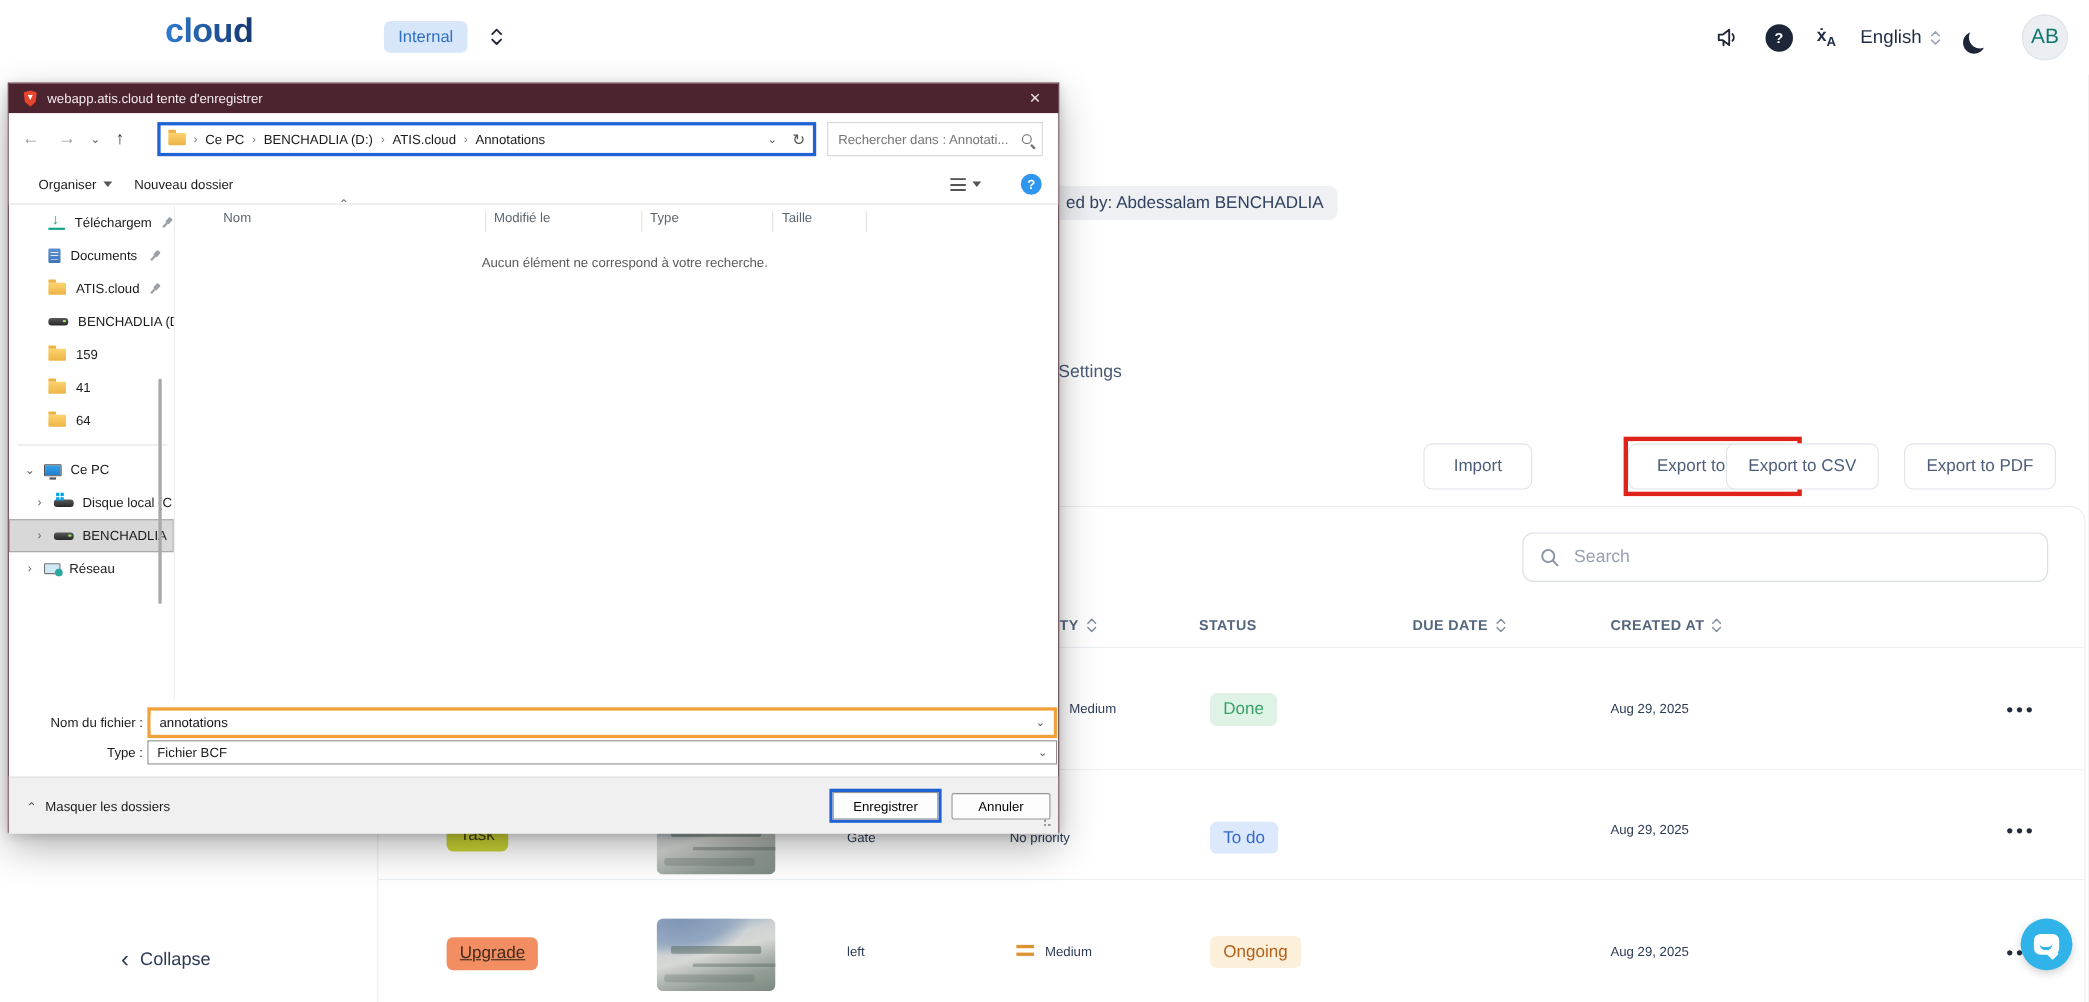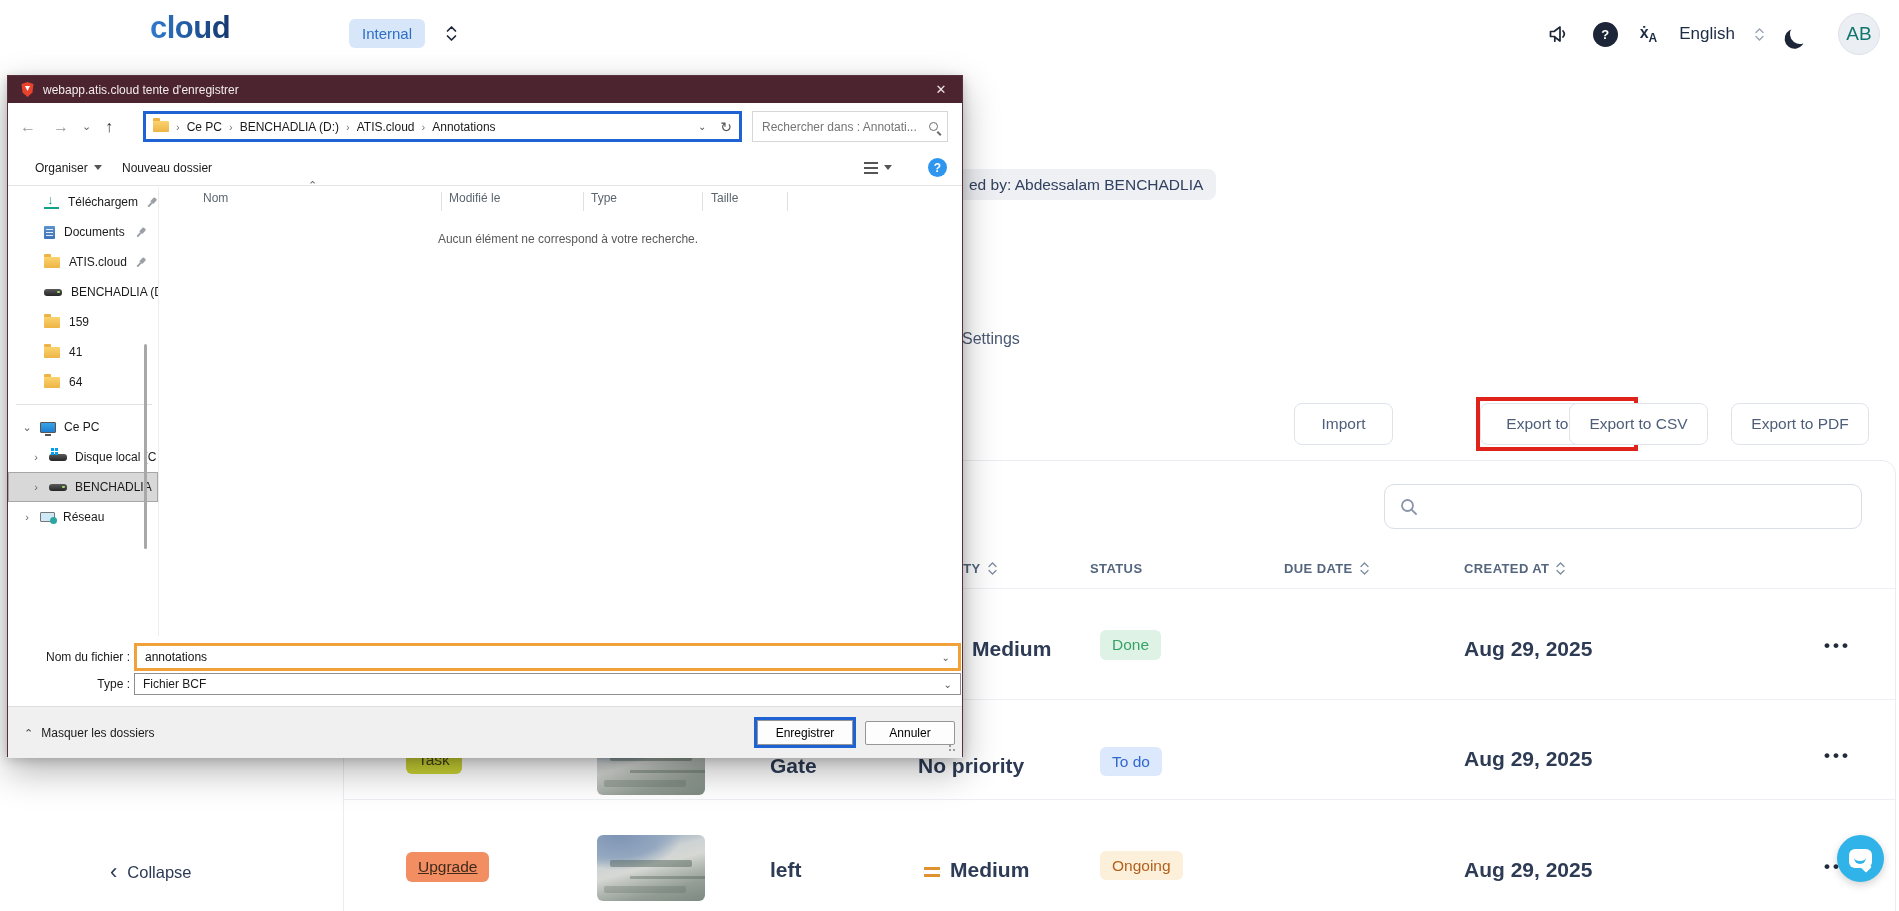--- a/index.html
+++ b/index.html
@@ -13,21 +13,21 @@
   .env-badge { position:absolute; left:349px; top:19px; height:29px; padding:0 13px; background:#d8e6fa; color:#2d6fc6;
                font-size:15px; border-radius:6px; display:flex; align-items:center; }
   .updown { position:absolute; left:445px; top:21px; width:12px; height:24px; display:flex; flex-direction:column; align-items:center; justify-content:center; gap:1px; cursor:pointer; }
   .updown svg { display:block; }
   .tb-right { position:absolute; right:19px; top:0; height:68px; display:flex; align-items:center; gap:22px; }
   .icon-btn { display:flex; align-items:center; justify-content:center; cursor:pointer; }
   .help-circle { width:25px; height:25px; border-radius:50%; background:#1d2638; color:#fff; font-size:13px; font-weight:bold;
                  display:flex; align-items:center; justify-content:center; }
   .translate { font-size:16px; font-weight:bold; color:#1d2b44; display:flex; align-items:flex-start; }
   .translate .a { font-size:12px; margin-top:7px; font-weight:bold; }
-  .lang { font-size:17px; color:#1d2b44; display:flex; align-items:center; gap:20px; }
+  .lang { font-size:17px; color:#1d2b44; display:flex; align-items:center; gap:8px; }
   .lang-chev { display:flex; flex-direction:column; gap:1px; }
   .moon { width:20px; height:20px; border-radius:50%; box-shadow:-6px 4px 0 0 #1d2638; margin-right:6px; margin-left:4px; transform:rotate(-8deg); }
   .avatar { width:42px; height:42px; border-radius:50%; background:#ebeef2; border:1px solid #dde2e8; color:#0f766e;
             font-size:19px; display:flex; align-items:center; justify-content:center; }
 
   
   .created-pill { position:absolute; left:956px; top:169px; height:31px; padding:0 13px; background:#eef0f3; border-radius:8px;
                   color:#31415f; font-size:15.5px; display:flex; align-items:center; white-space:nowrap; }
   .settings-tab { position:absolute; left:962px; top:330px; font-size:16px; color:#4a5a74; }
   .content-card { position:absolute; left:343px; top:460px; width:1553px; height:560px; background:#fff;
@@ -38,21 +38,21 @@
   .red-wrap { position:absolute; left:1476px; top:397px; width:162px; height:54px; border:4px solid #e0231a; display:flex; align-items:center; }
   .red-wrap .app-btn { position:static; width:150px; height:42px; }
   .app-search { position:absolute; left:1384px; top:484px; width:478px; height:45px; border:1px solid #d9dee7; border-radius:10px;
                 background:#fff; display:flex; align-items:center; padding:0 14px; gap:12px; }
   .app-search input { border:none; outline:none; flex:1; font-size:16px; color:#2d3b55; font-family:"Liberation Sans", sans-serif; background:transparent; }
   .app-search input::placeholder { color:#97a1b2; }
 
   .th { position:absolute; top:561px; font-size:13px; font-weight:bold; letter-spacing:0.4px; color:#54657e; display:flex; align-items:center; gap:7px; white-space:nowrap; }
   .sort-glyph { display:flex; flex-direction:column; gap:1px; }
 
-  .cell { position:absolute; font-size:21px; color:#2d3b55; white-space:nowrap;font-weight:bold; }
+  .cell { position:absolute; font-size:12px; color:#2d3b55; white-space:nowrap; }
   .pill { position:absolute; border-radius:6px; font-size:15.5px; display:flex; align-items:center; padding:0 12px; white-space:nowrap; }
   .thumb { position:absolute; width:108px; height:66px; border-radius:6px; overflow:hidden;
            background:
              radial-gradient(90px 50px at 20% 0%, #7d94b4 0%, #93a7c0 45%, rgba(147,167,192,0) 70%),
              linear-gradient(165deg, #8aa0b8 0%, #9fb0c2 18%, #cdd2d3 34%, #d6d8d4 48%, #b4bab4 62%, #939d95 78%, #7d8a80 100%); }
   .thumb::after { content:""; position:absolute; left:12%; top:38%; width:76%; height:10%; background:rgba(70,90,80,.45); border-radius:2px;
                   box-shadow:18px 14px 0 -2px rgba(70,85,75,.35), -6px 26px 0 0 rgba(95,108,98,.30); }
   .eq-icon { display:inline-block; width:16px; height:10px; border-top:3px solid #e0922f; border-bottom:3px solid #e0922f; }
   .dots { position:absolute; font-size:17px; font-weight:bold; letter-spacing:3px; color:#222c3d; cursor:pointer; }
 
@@ -207,20 +207,21 @@
     <button class="app-btn">Export to BCF</button>
   </div>
   <button class="app-btn" style="left:1569px;width:139px;">Export to CSV</button>
   <button class="app-btn" style="left:1731px;width:138px;">Export to PDF</button>
 
   <div class="app-search">
     <svg width="20" height="20" viewBox="0 0 20 20">
       <circle cx="8.5" cy="8.5" r="5.5" fill="none" stroke="#8b95a7" stroke-width="1.8"></circle>
       <line x1="12.8" y1="12.8" x2="17" y2="17" stroke="#8b95a7" stroke-width="1.8" stroke-linecap="round"></line>
     </svg>
+    <input type="text" placeholder="Search" style="">
   </div>
 
   <div class="th" style="left:916px;">
     <span>PRIORITY</span>
     <span class="sort-glyph">
       <svg width="9" height="6" viewBox="0 0 9 6">
           <polyline points="1,4.5 4.5,1 8,4.5" fill="none" stroke="#7f8ca1" stroke-width="1.3" stroke-linecap="round"></polyline>
         </svg>
       <svg width="9" height="6" viewBox="0 0 9 6">
           <polyline points="1,1.5 4.5,5 8,1.5" fill="none" stroke="#7f8ca1" stroke-width="1.3" stroke-linecap="round"></polyline>

